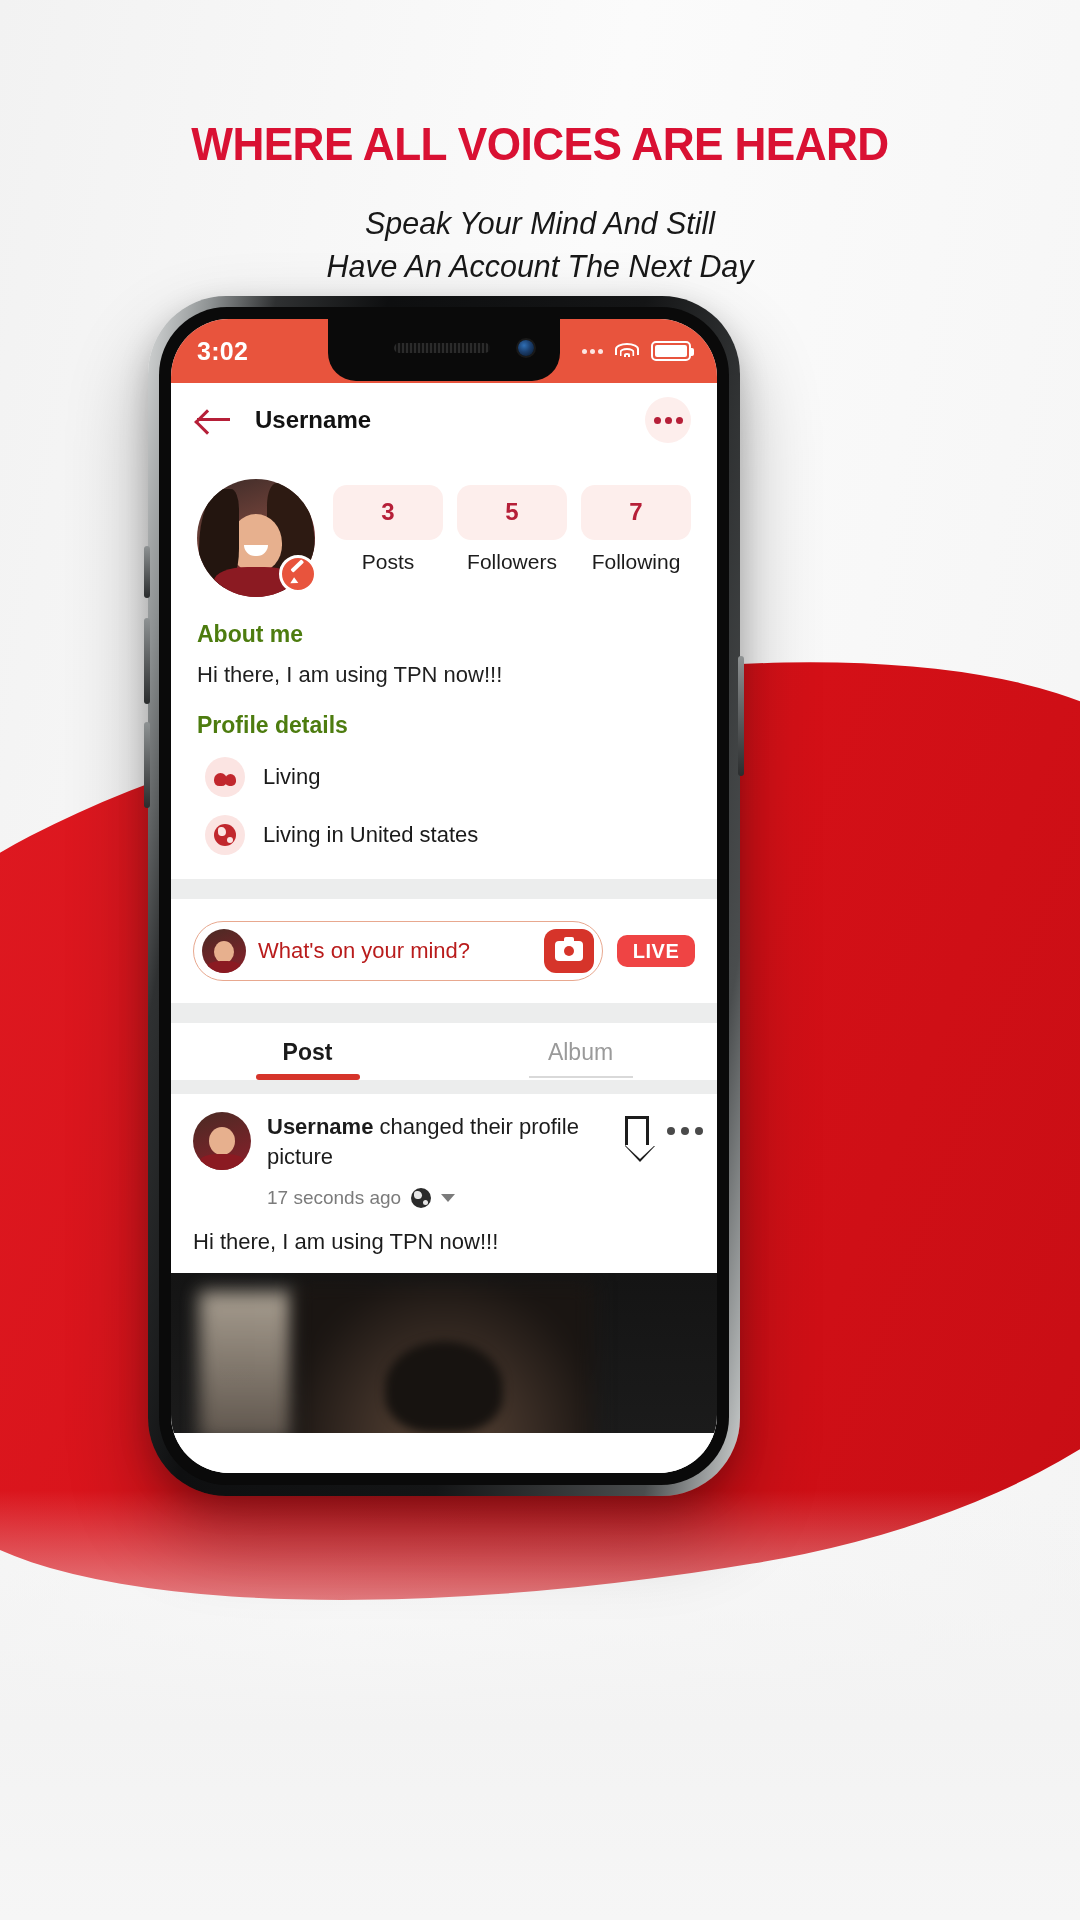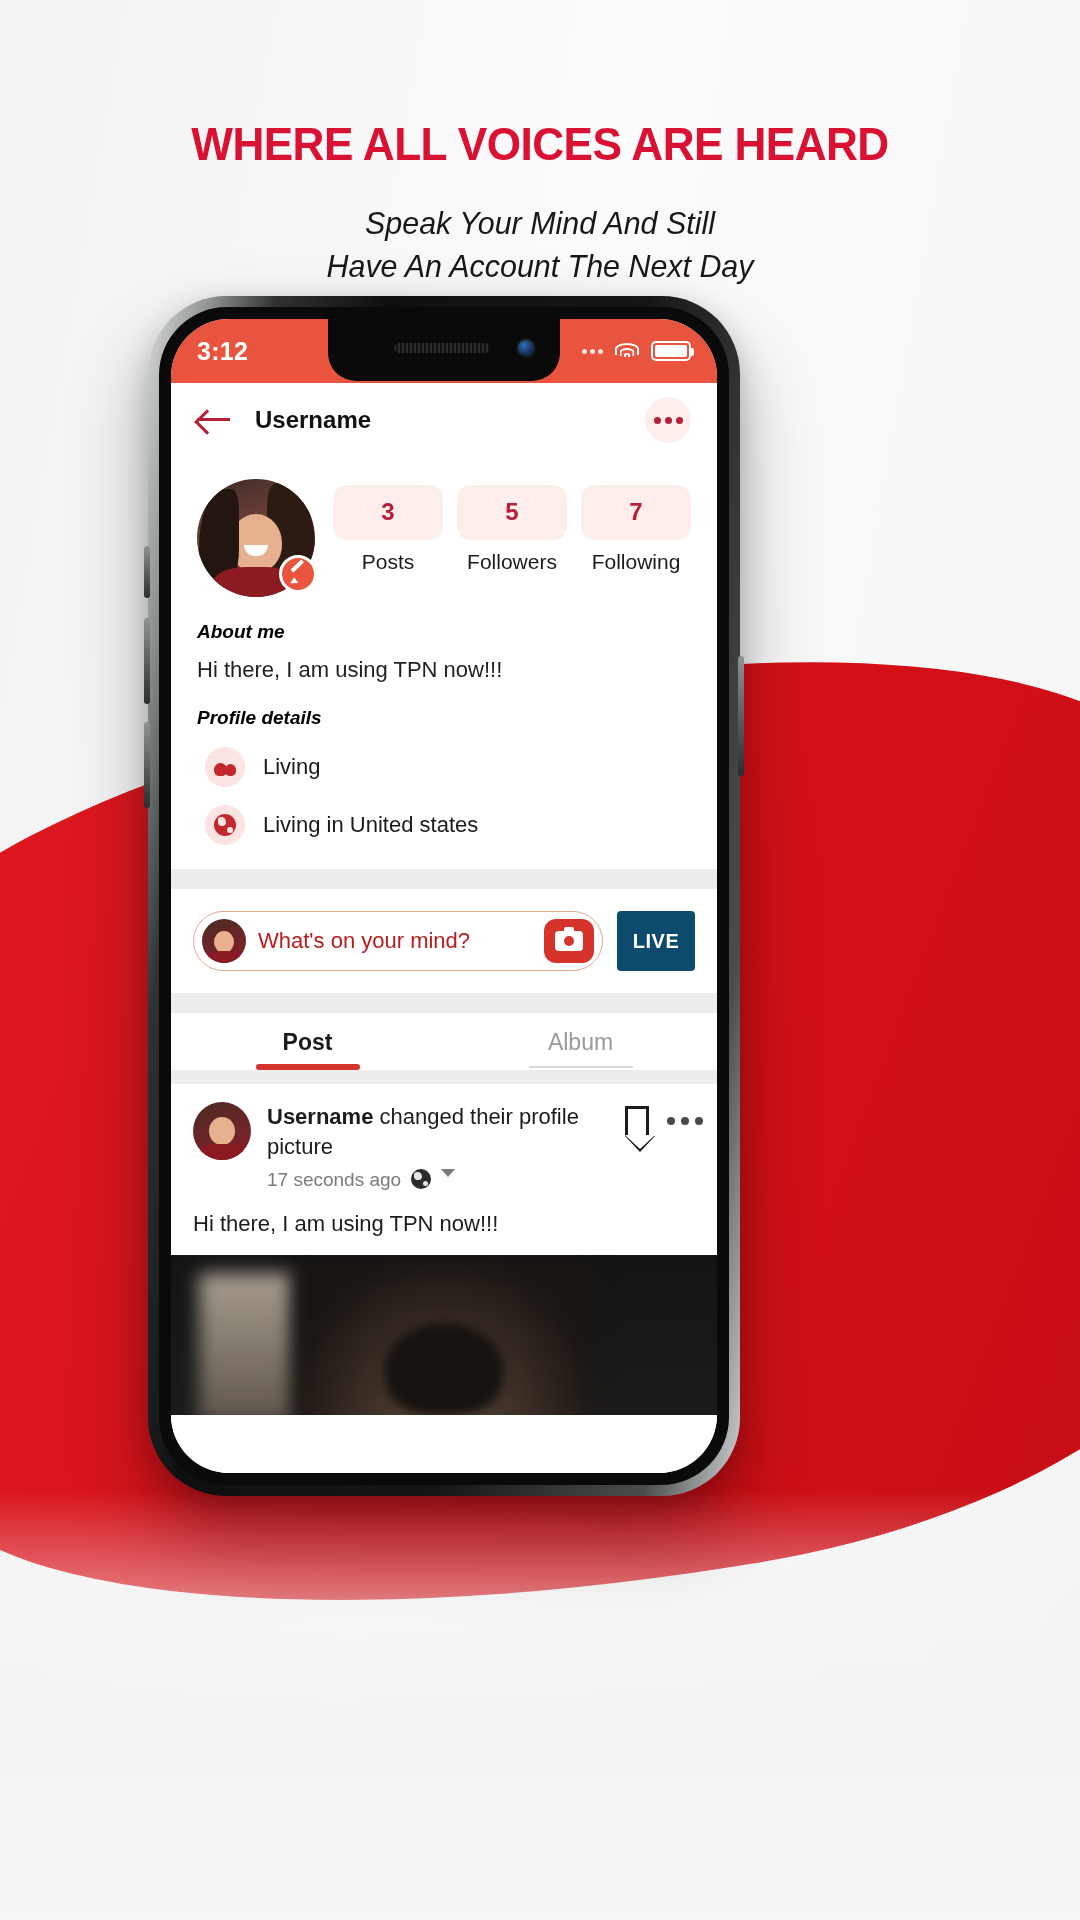--- a/index.html
+++ b/index.html
@@ -212,21 +212,21 @@
   }
   .stat-label { margin-top:10px; font-size:21px; color:#1c1c1c; }
 
   
   .edit-profile {
     margin:30px 26px 0 26px; height:60px; border:1.8px solid #b61f38;
     border-radius:32px; display:flex; align-items:center; justify-content:center;
     font-size:23px; color:#1a1a1a; background:#fff;
   }
 
-  .sec-title { margin:24px 26px 0 26px; font-size:19px; font-weight:bold; color:#000000;font-style:italic; }
+  .sec-title { margin:24px 26px 0 26px; font-size:23px; font-weight:bold; color:#4d7c0f; }
   .sec-text  { margin:14px 26px 0 26px; font-size:22px; color:#1f1f1f; }
 
   .detail-row { display:flex; align-items:center; margin:18px 26px 0 34px; gap:18px; }
   .detail-ico {
     width:40px; height:40px; border-radius:50%; background:#fbe4e2;
     display:flex; align-items:center; justify-content:center; flex:0 0 40px;
   }
   .ico-people { position:relative; width:22px; height:18px; }
   .ico-people::before {
     content:""; position:absolute; left:0; bottom:0; width:13px; height:13px;
@@ -274,21 +274,21 @@
   .cam-body { width:28px; height:20px; background:#fff; border-radius:4px; position:relative; }
   .cam-body::before {
     content:""; position:absolute; left:9px; top:-4px; width:10px; height:4px;
     background:#fff; border-radius:2px 2px 0 0;
   }
   .cam-body::after {
     content:""; position:absolute; left:9px; top:5px; width:10px; height:10px;
     border-radius:50%; background:#d6342a;
   }
   .live-btn {
-    width:78px; height:60px; border-radius:4px; background:#0c4a6e;
+    width:78px; height:32px; border-radius:10px; background:#ef4444;
     color:#fff; font-size:20px; font-weight:bold; letter-spacing:0.5px;
     display:flex; align-items:center; justify-content:center;
   }
 
   
   .tabs { display:flex; background:#fff; padding-top:16px; }
   .tab {
     flex:1; text-align:center; padding-bottom:14px; position:relative;
     font-size:23px;
   }
@@ -310,21 +310,21 @@
     width:58px; height:58px; border-radius:50%; flex:0 0 58px; overflow:hidden;
     background:linear-gradient(160deg,#4a2b24,#8a1f2a); position:relative;
   }
   .post-av .f { position:absolute; left:50%; top:26%; transform:translateX(-50%);
     width:26px; height:28px; border-radius:50%; background:#e7b08e; }
   .post-av .t { position:absolute; left:50%; bottom:-2px; transform:translateX(-50%);
     width:44px; height:18px; background:#8b1a22; border-radius:40% 40% 0 0; }
   .post-meta { flex:1; min-width:0; }
   .post-line1 { font-size:22px; color:#1c1c1c; line-height:1.35; }
   .post-line1 b { font-weight:bold; }
-  .post-sub { display:flex; align-items:flex-start; gap:10px; margin-top:8px; }
+  .post-sub { display:flex; align-items:center; gap:10px; margin-top:16px; }
   .post-time { font-size:19px; color:#7b7b7b; }
   .globe-sm {
     width:20px; height:20px; border-radius:50%; background:#2b2b2b; position:relative; overflow:hidden;
   }
   .globe-sm::before { content:""; position:absolute; left:3px; top:3px; width:8px; height:8px;
     background:#e6e6e6; border-radius:40% 60% 50% 50%; }
   .globe-sm::after { content:""; position:absolute; right:3px; bottom:3px; width:5px; height:5px;
     background:#e6e6e6; border-radius:50%; }
   .caret { width:0; height:0; border-left:7px solid transparent; border-right:7px solid transparent;
     border-top:8px solid #7b7b7b; }
@@ -392,21 +392,21 @@
 
   <div class="phone-inner">
     <div class="screen">
 
       <div class="notch">
         <div class="speaker"></div>
         <div class="cam"></div>
       </div>
 
       <div class="statusbar">
-        <div class="status-time">3:12</div>
+        <div class="status-time">3:02</div>
         <div class="status-right">
           <div class="dots-sig">
             <i></i>
               <i></i>
               <i></i>
           </div>
           <div class="wifi">
               <i></i>
               <i></i>
               <i></i>

